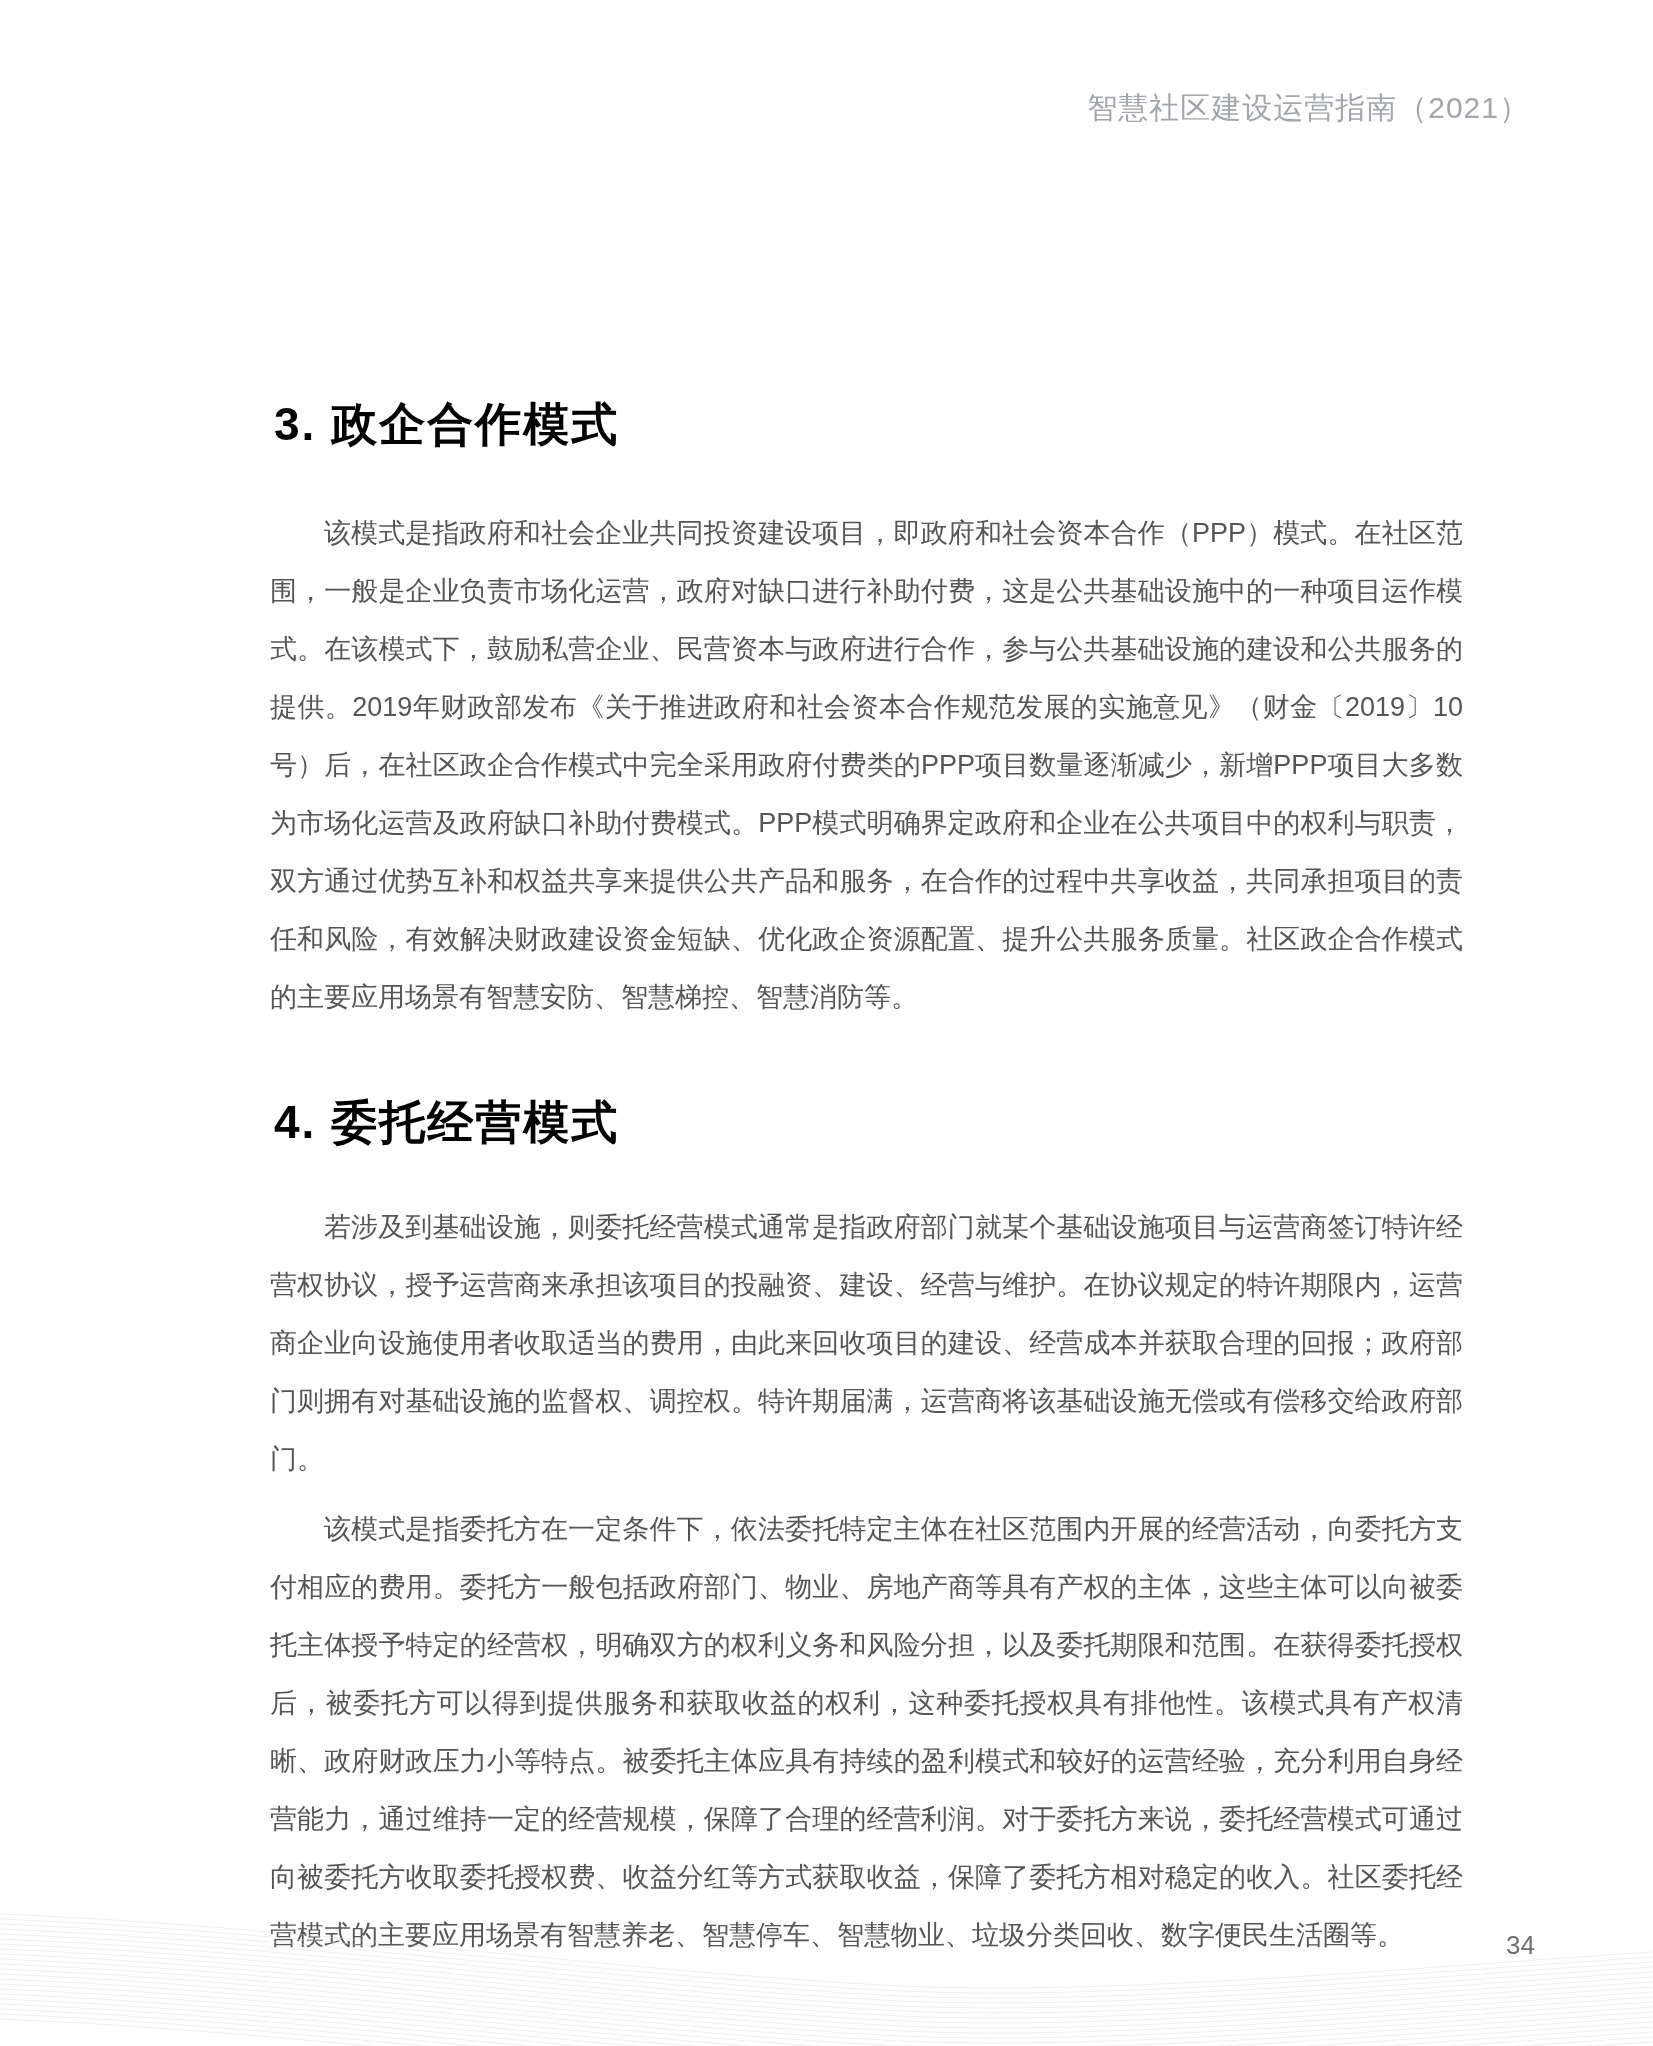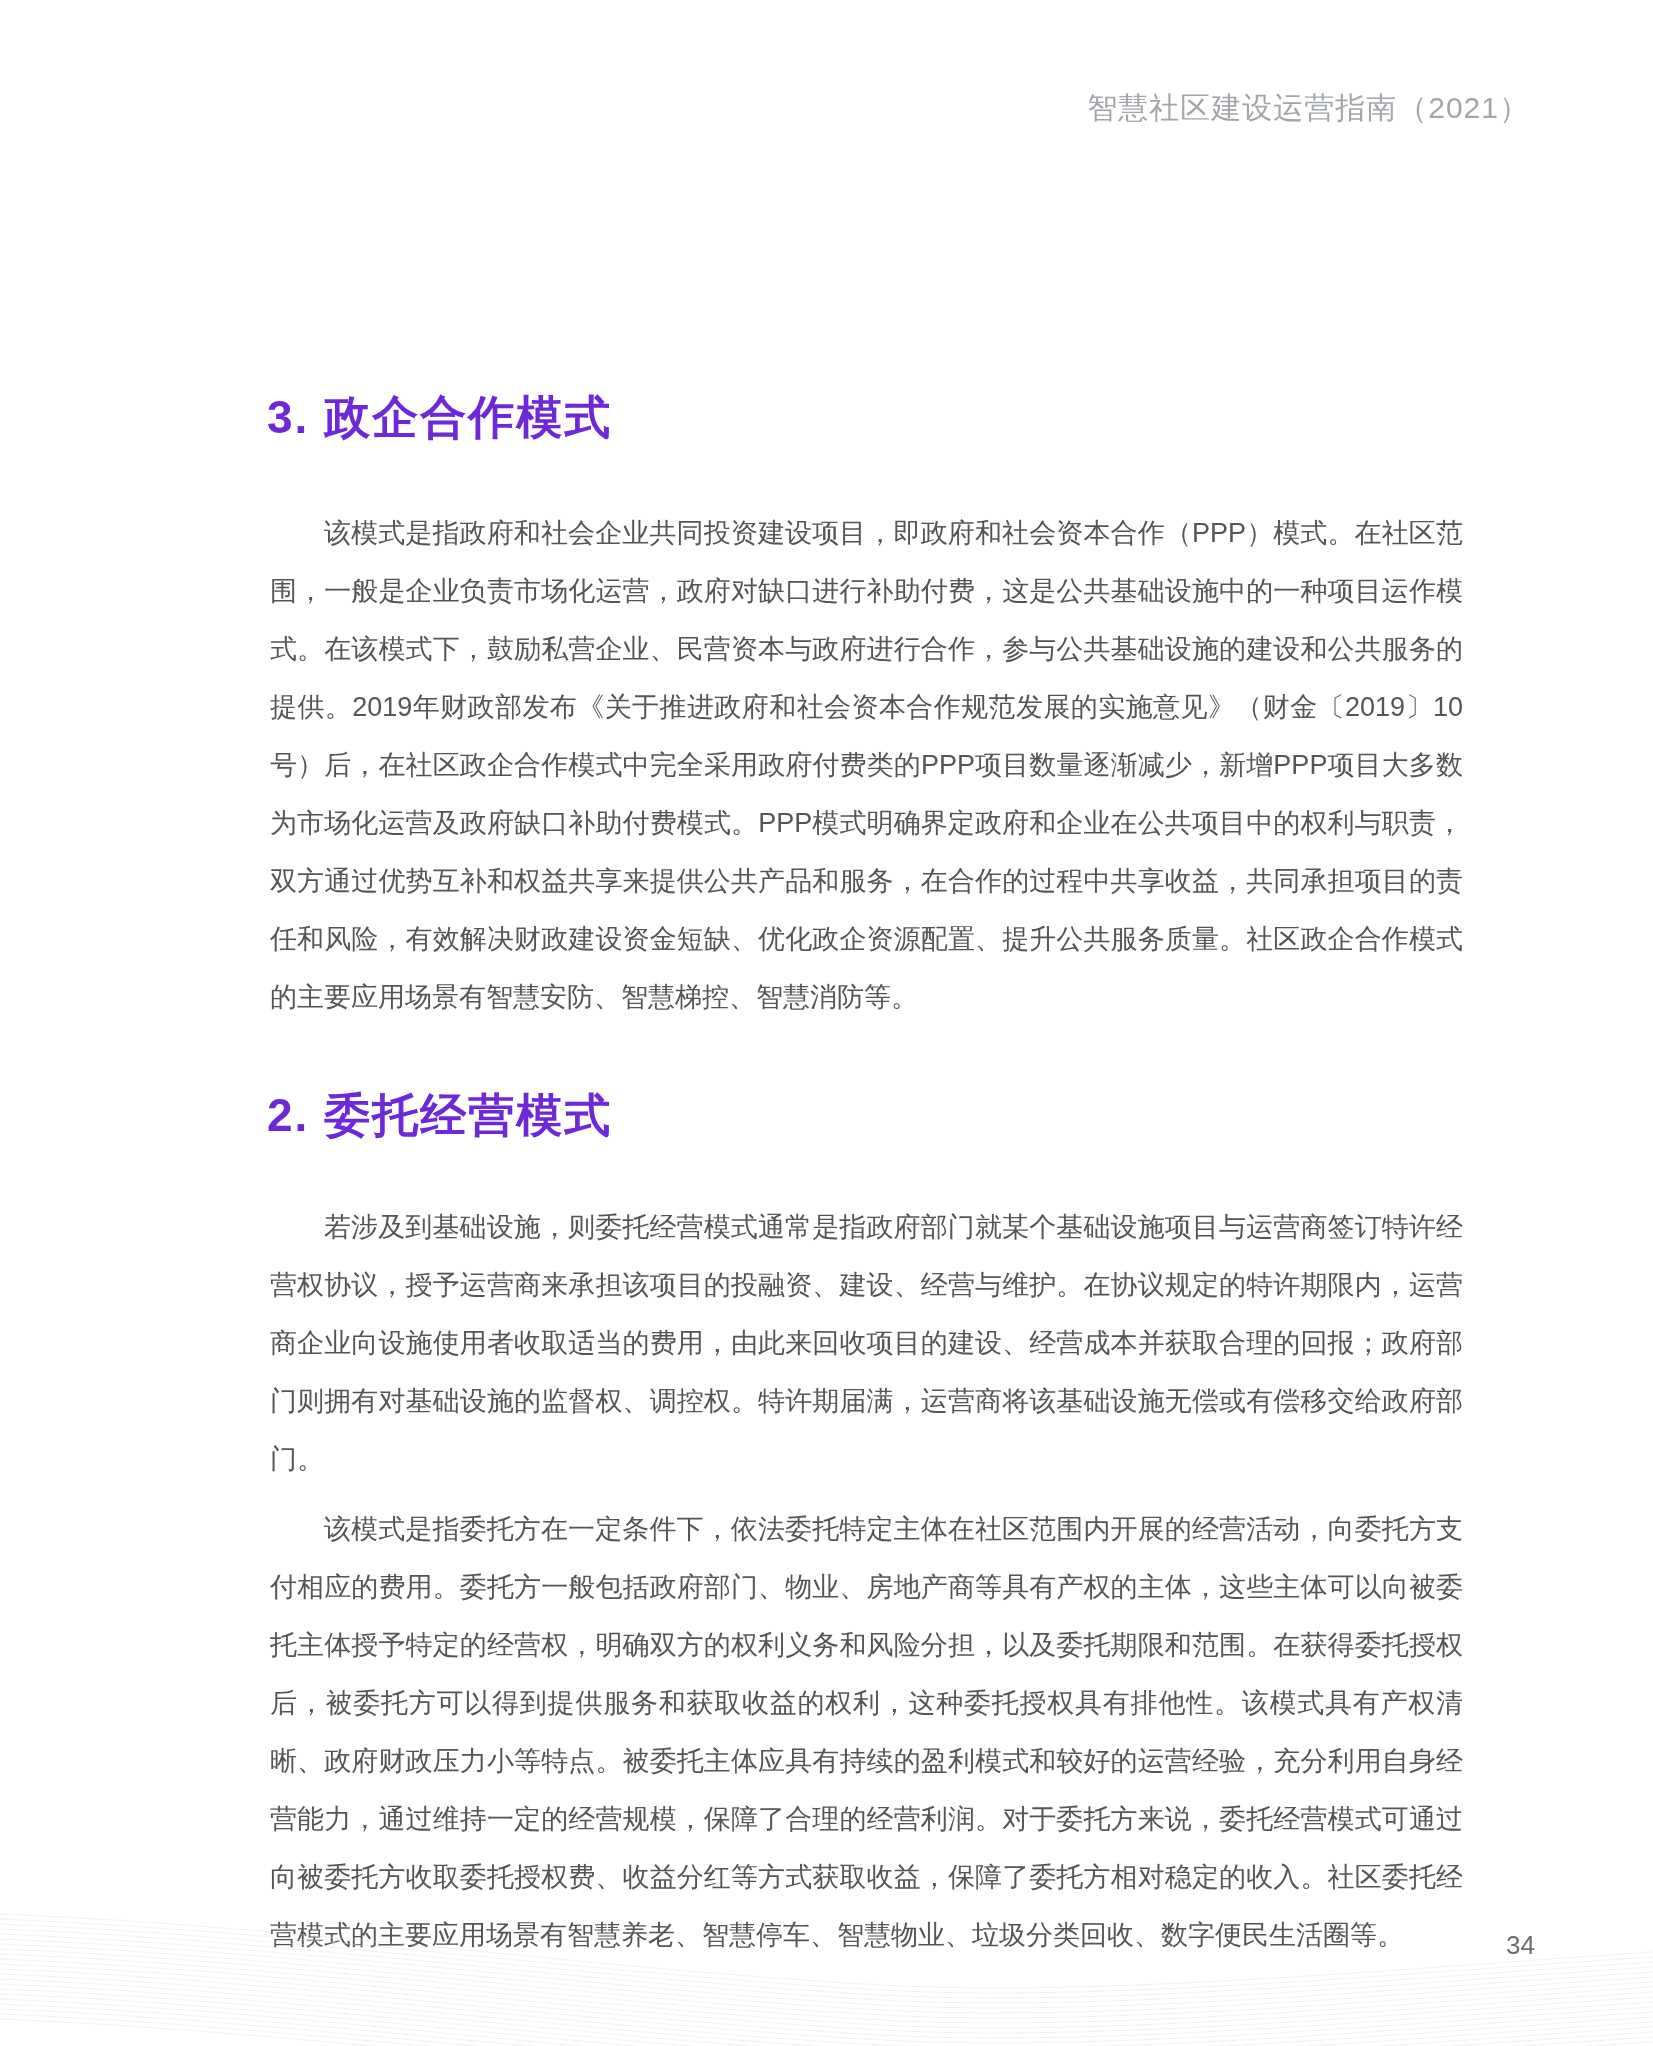--- a/index.html
+++ b/index.html
@@ -10,23 +10,23 @@
     overflow:hidden;
     font-family:"Liberation Sans","DejaVu Sans",sans-serif;
   }
   .running-header{
     position:absolute;top:88px;right:123px;
     font-size:30px;letter-spacing:1px;
     color:#a2a6aa;
   }
   .heading{
     position:absolute;left:258px;
-    margin:9px;
+    margin:16px;
     font-size:46px;font-weight:bold;
-    color:#6d28d9;letter-spacing:2px;
+    color:#000000;letter-spacing:2px;
   }
   .heading-3{top:378px;}
   .heading-4{top:1076px;}
   .para-block{
     position:absolute;left:258px;width:1217px;
     color:#555555;
     font-size:27px;line-height:58px;
     text-align:justify;
   }
   .para-block p{
@@ -50,21 +50,21 @@
 <div class="page">
 
   <div class="running-header">智慧社区建设运营指南（2021）</div>
 
   <h2 class="heading heading-3">3. 政企合作模式</h2>
 
   <div class="para-block para-block-1">
     <p>该模式是指政府和社会企业共同投资建设项目，即政府和社会资本合作（PPP）模式。在社区范围，一般是企业负责市场化运营，政府对缺口进行补助付费，这是公共基础设施中的一种项目运作模式。在该模式下，鼓励私营企业、民营资本与政府进行合作，参与公共基础设施的建设和公共服务的提供。2019年财政部发布《关于推进政府和社会资本合作规范发展的实施意见》（财金〔2019〕10号）后，在社区政企合作模式中完全采用政府付费类的PPP项目数量逐渐减少，新增PPP项目大多数为市场化运营及政府缺口补助付费模式。PPP模式明确界定政府和企业在公共项目中的权利与职责，双方通过优势互补和权益共享来提供公共产品和服务，在合作的过程中共享收益，共同承担项目的责任和风险，有效解决财政建设资金短缺、优化政企资源配置、提升公共服务质量。社区政企合作模式的主要应用场景有智慧安防、智慧梯控、智慧消防等。</p>
   </div>
 
-  <h2 class="heading heading-4">2. 委托经营模式</h2>
+  <h2 class="heading heading-4">4. 委托经营模式</h2>
 
   <div class="para-block para-block-2">
     <p>若涉及到基础设施，则委托经营模式通常是指政府部门就某个基础设施项目与运营商签订特许经营权协议，授予运营商来承担该项目的投融资、建设、经营与维护。在协议规定的特许期限内，运营商企业向设施使用者收取适当的费用，由此来回收项目的建设、经营成本并获取合理的回报；政府部门则拥有对基础设施的监督权、调控权。特许期届满，运营商将该基础设施无偿或有偿移交给政府部门。</p>
     <p>该模式是指委托方在一定条件下，依法委托特定主体在社区范围内开展的经营活动，向委托方支付相应的费用。委托方一般包括政府部门、物业、房地产商等具有产权的主体，这些主体可以向被委托主体授予特定的经营权，明确双方的权利义务和风险分担，以及委托期限和范围。在获得委托授权后，被委托方可以得到提供服务和获取收益的权利，这种委托授权具有排他性。该模式具有产权清晰、政府财政压力小等特点。被委托主体应具有持续的盈利模式和较好的运营经验，充分利用自身经营能力，通过维持一定的经营规模，保障了合理的经营利润。对于委托方来说，委托经营模式可通过向被委托方收取委托授权费、收益分红等方式获取收益，保障了委托方相对稳定的收入。社区委托经营模式的主要应用场景有智慧养老、智慧停车、智慧物业、垃圾分类回收、数字便民生活圈等。</p>
   </div>
 
   <div class="footer-wave">
     <svg width="1653" height="140" viewBox="0 0 1653 140" xmlns="http://www.w3.org/2000/svg">
       <defs>
         <path id="wave-line" d="M0,0 C300,12 620,58 900,72 C1120,82 1430,52 1653,38" fill="none" stroke="#dddddd" stroke-width="0.8"></path>

